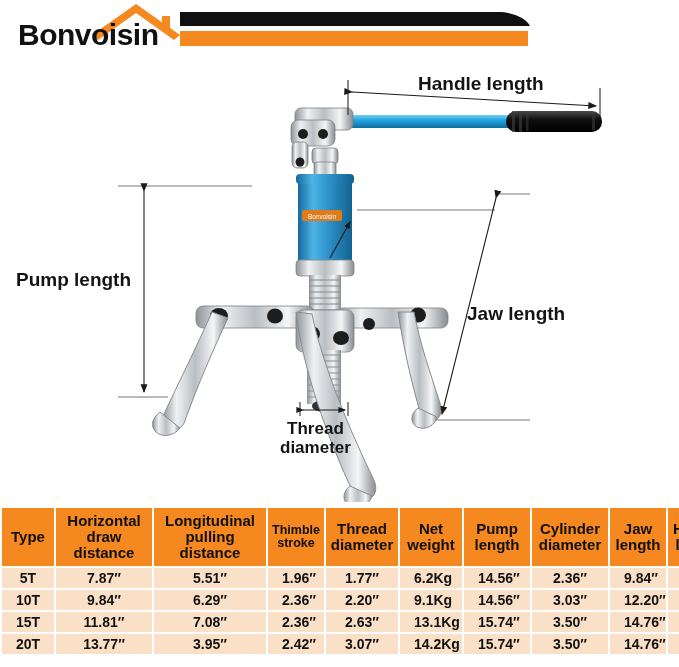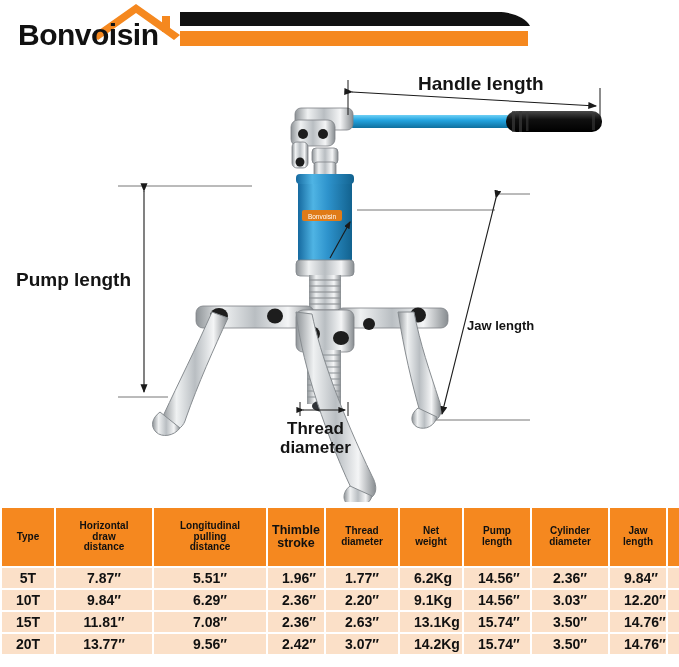--- a/index.html
+++ b/index.html
@@ -28,35 +28,35 @@
     position:absolute;
     font-family:"Liberation Sans", sans-serif;
     font-weight:bold;
     color:#141414;
     white-space:nowrap;
     line-height:1.12;
   }
   #ann-handle{left:418px;top:11px;font-size:19px;}
   #ann-pump{left:16px;top:207px;font-size:19px;}
   #ann-cyl{left:245px;top:128px;font-size:19px;}
-  #ann-jaw{left:467px;top:257px;font-size:13px;}
+  #ann-jaw{left:467px;top:241px;font-size:19px;}
   #ann-thread{left:280px;top:357px;font-size:17px;text-align:center;}
 
   svg.overlay{position:absolute;left:0;top:0;width:679px;height:440px;pointer-events:none;}
 
   
   #spec{
     position:absolute;left:0;top:506px;width:679px;
     border-collapse:separate;border-spacing:2px 2px;
     table-layout:fixed;
   }
   #spec th{
     background:#F5881F;
     color:#101010;
-    font-size:10px;
+    font-size:15px;
     font-weight:bold;
     line-height:1.06;
     padding:4px 1px;
     vertical-align:middle;
     text-align:center;
     height:58px;
     box-sizing:border-box;
   }
   #spec td{
     background:#FBE0C8;
@@ -305,21 +305,21 @@
       <td>2.63″</td>
       <td>13.1Kg</td>
       <td>15.74″</td>
       <td>3.50″</td>
       <td>14.76″</td>
       <td>15.7″</td>
     </tr>
     <tr>
       <td>20T</td>
       <td>13.77″</td>
-      <td>9.56″</td>
+      <td>3.95″</td>
       <td>2.42″</td>
       <td>3.07″</td>
       <td>14.2Kg</td>
       <td>15.74″</td>
       <td>3.50″</td>
       <td>14.76″</td>
       <td>15.7″</td>
     </tr>
   </tbody>
 </table>

